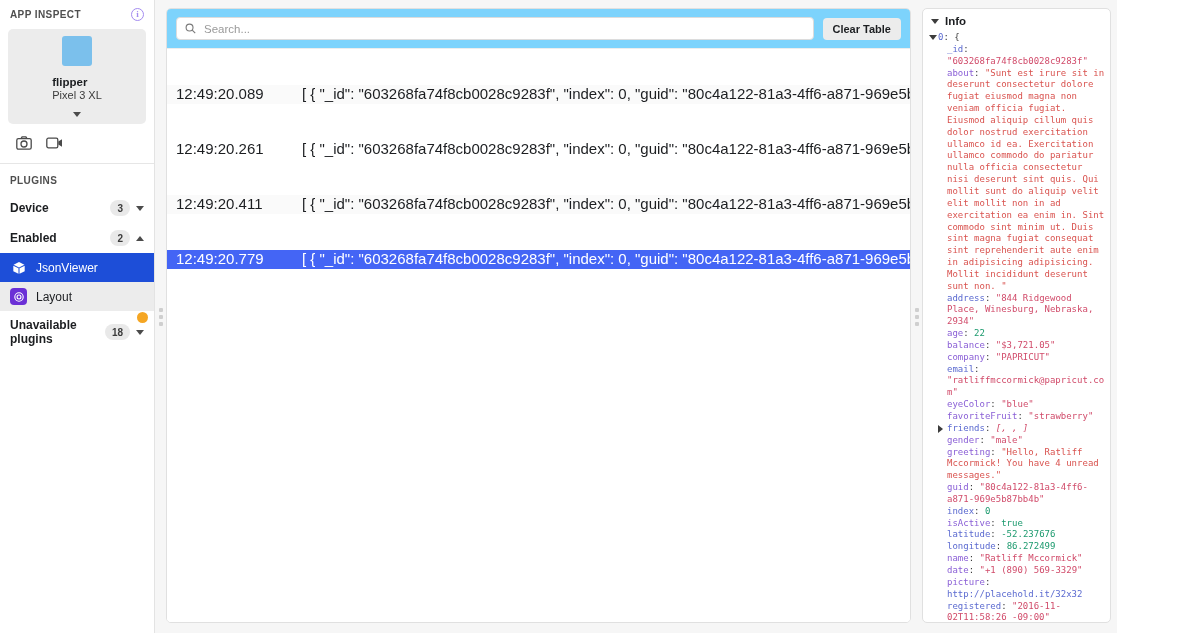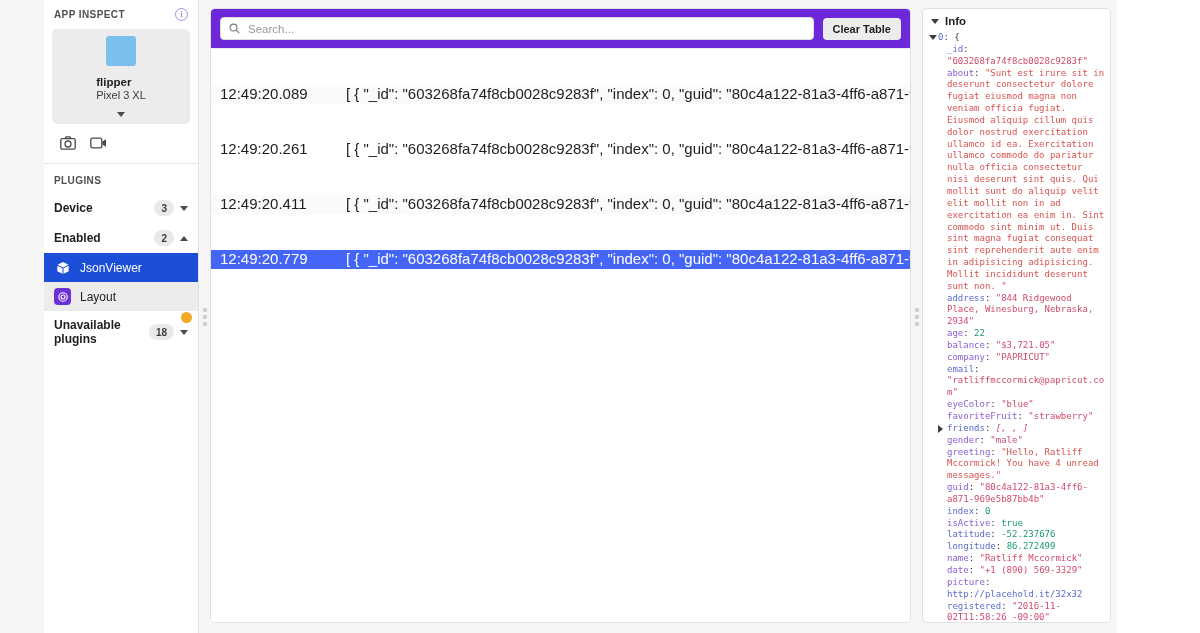--- a/index.html
+++ b/index.html
@@ -3,21 +3,21 @@
 <meta charset="utf-8">
 <style>
   * { box-sizing: border-box; }
   html, body {
     margin: 0; padding: 0;
     width: 1200px; height: 633px;
     background: #ffffff;
     font-family: "Liberation Sans", sans-serif;
     overflow: hidden;
   }
-  .app { display: flex; width: 1117px; height: 633px; background: #f6f6f6; padding-left: 44px; }
+  .app { display: flex; width: 1117px; height: 633px; background: #f6f6f6; }
 
   
   .sidebar {
     width: 155px; min-width: 155px; height: 633px;
     background: #ffffff;
     border-right: 1px solid #e3e3e3;
     display: flex; flex-direction: column;
     position: relative;
   }
   .sidebar-head {
@@ -115,21 +115,21 @@
     display: flex; flex-direction: column;
   }
   .main-card {
     flex: 1; min-height: 0;
     background: #ffffff;
     border: 1px solid #e0e0e0; border-radius: 5px;
     display: flex; flex-direction: column; overflow: hidden;
   }
   .toolbar {
     display: flex; align-items: center; gap: 9px;
-    padding: 8px 9px; background: #6d28d9;
+    padding: 8px 9px; background: #7dd3fc;
     border-bottom: 1px solid #ededed;
     justify-content: flex-end;
   }
   .search-box {
     flex: 1; height: 23px;
     border: 1px solid #dcdcdc; border-radius: 4px;
     background: #ffffff;
     display: flex; align-items: center; gap: 6px;
     padding: 0 8px;
   }

